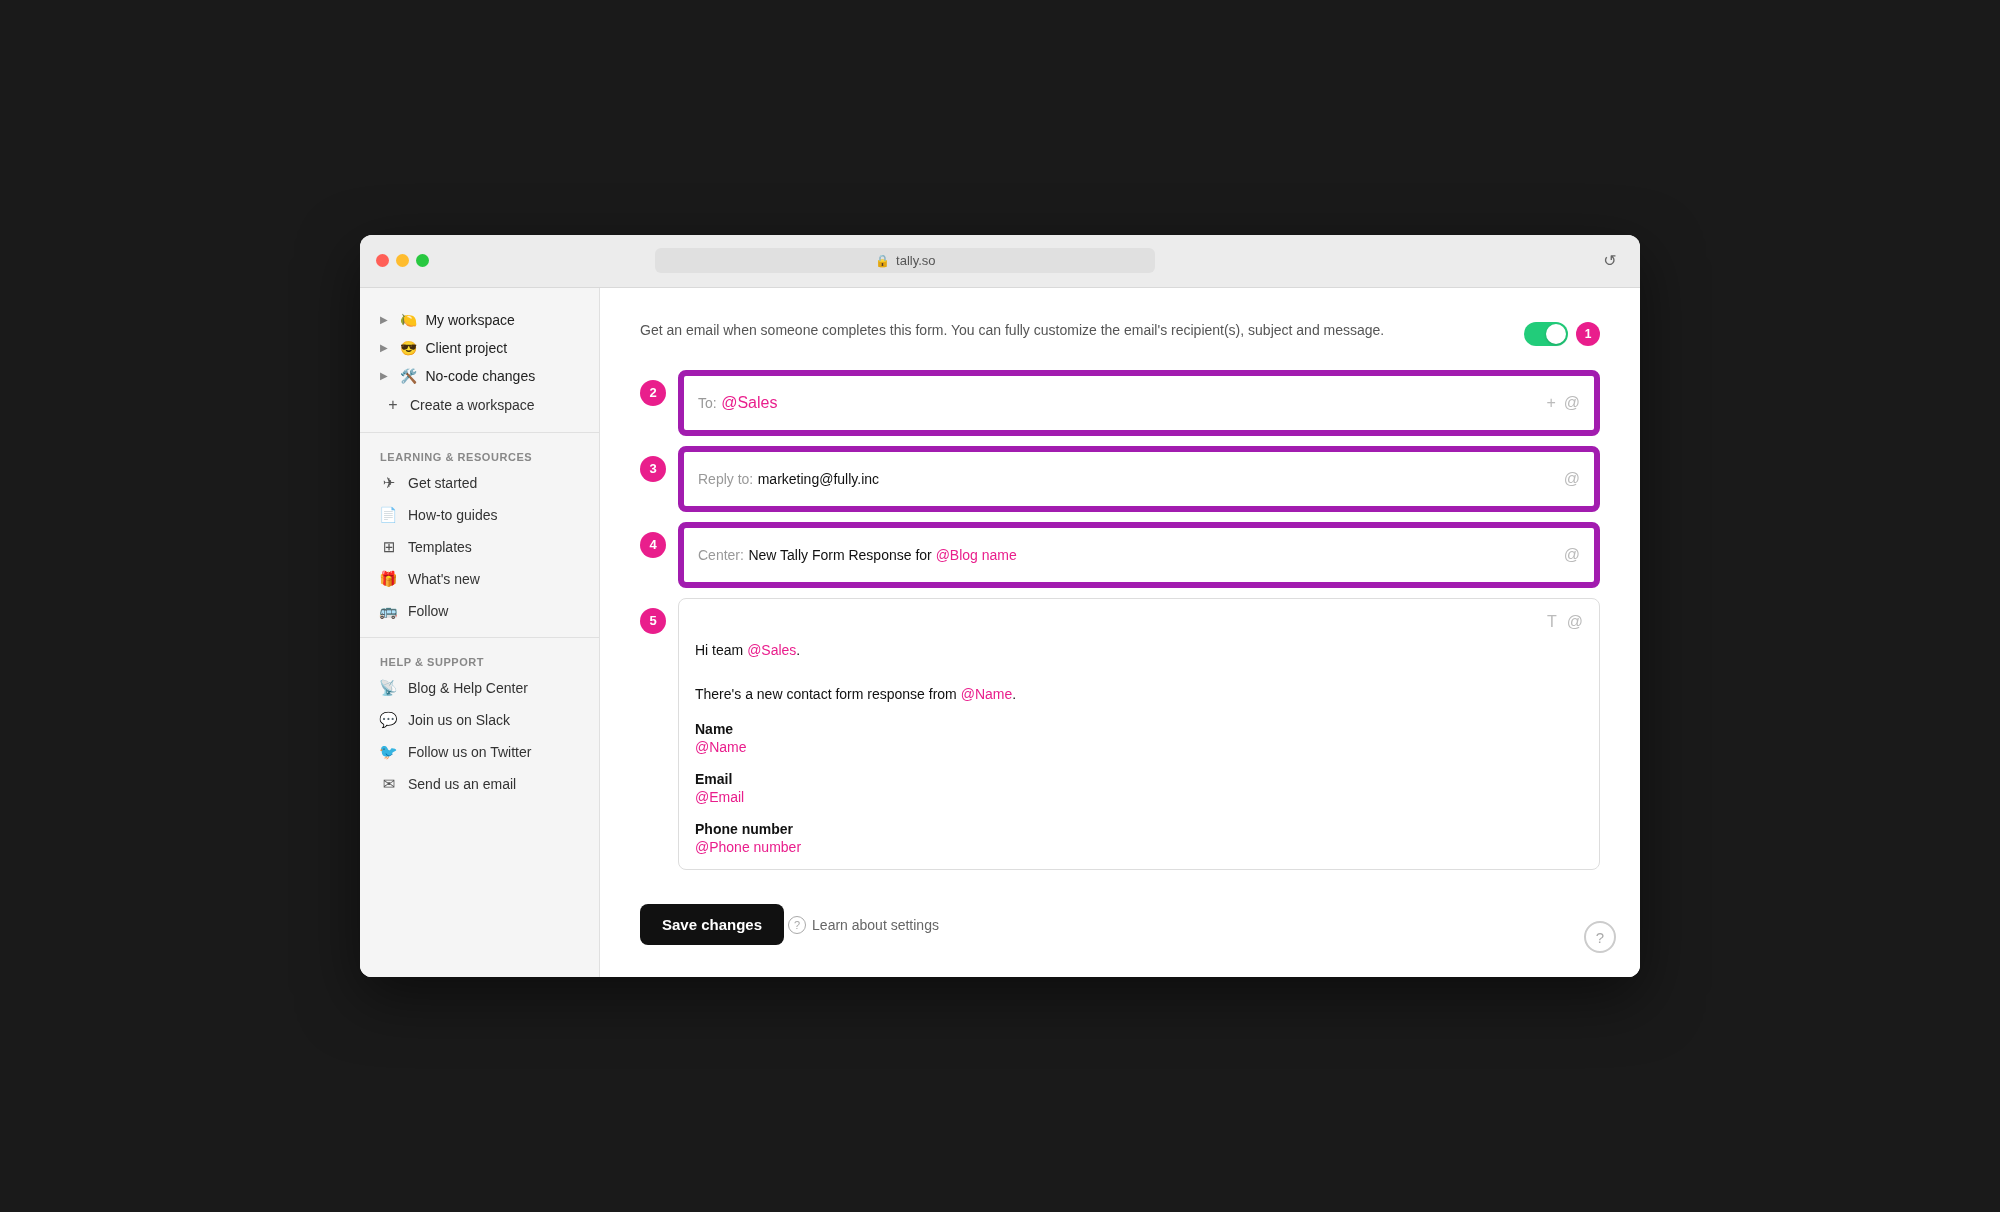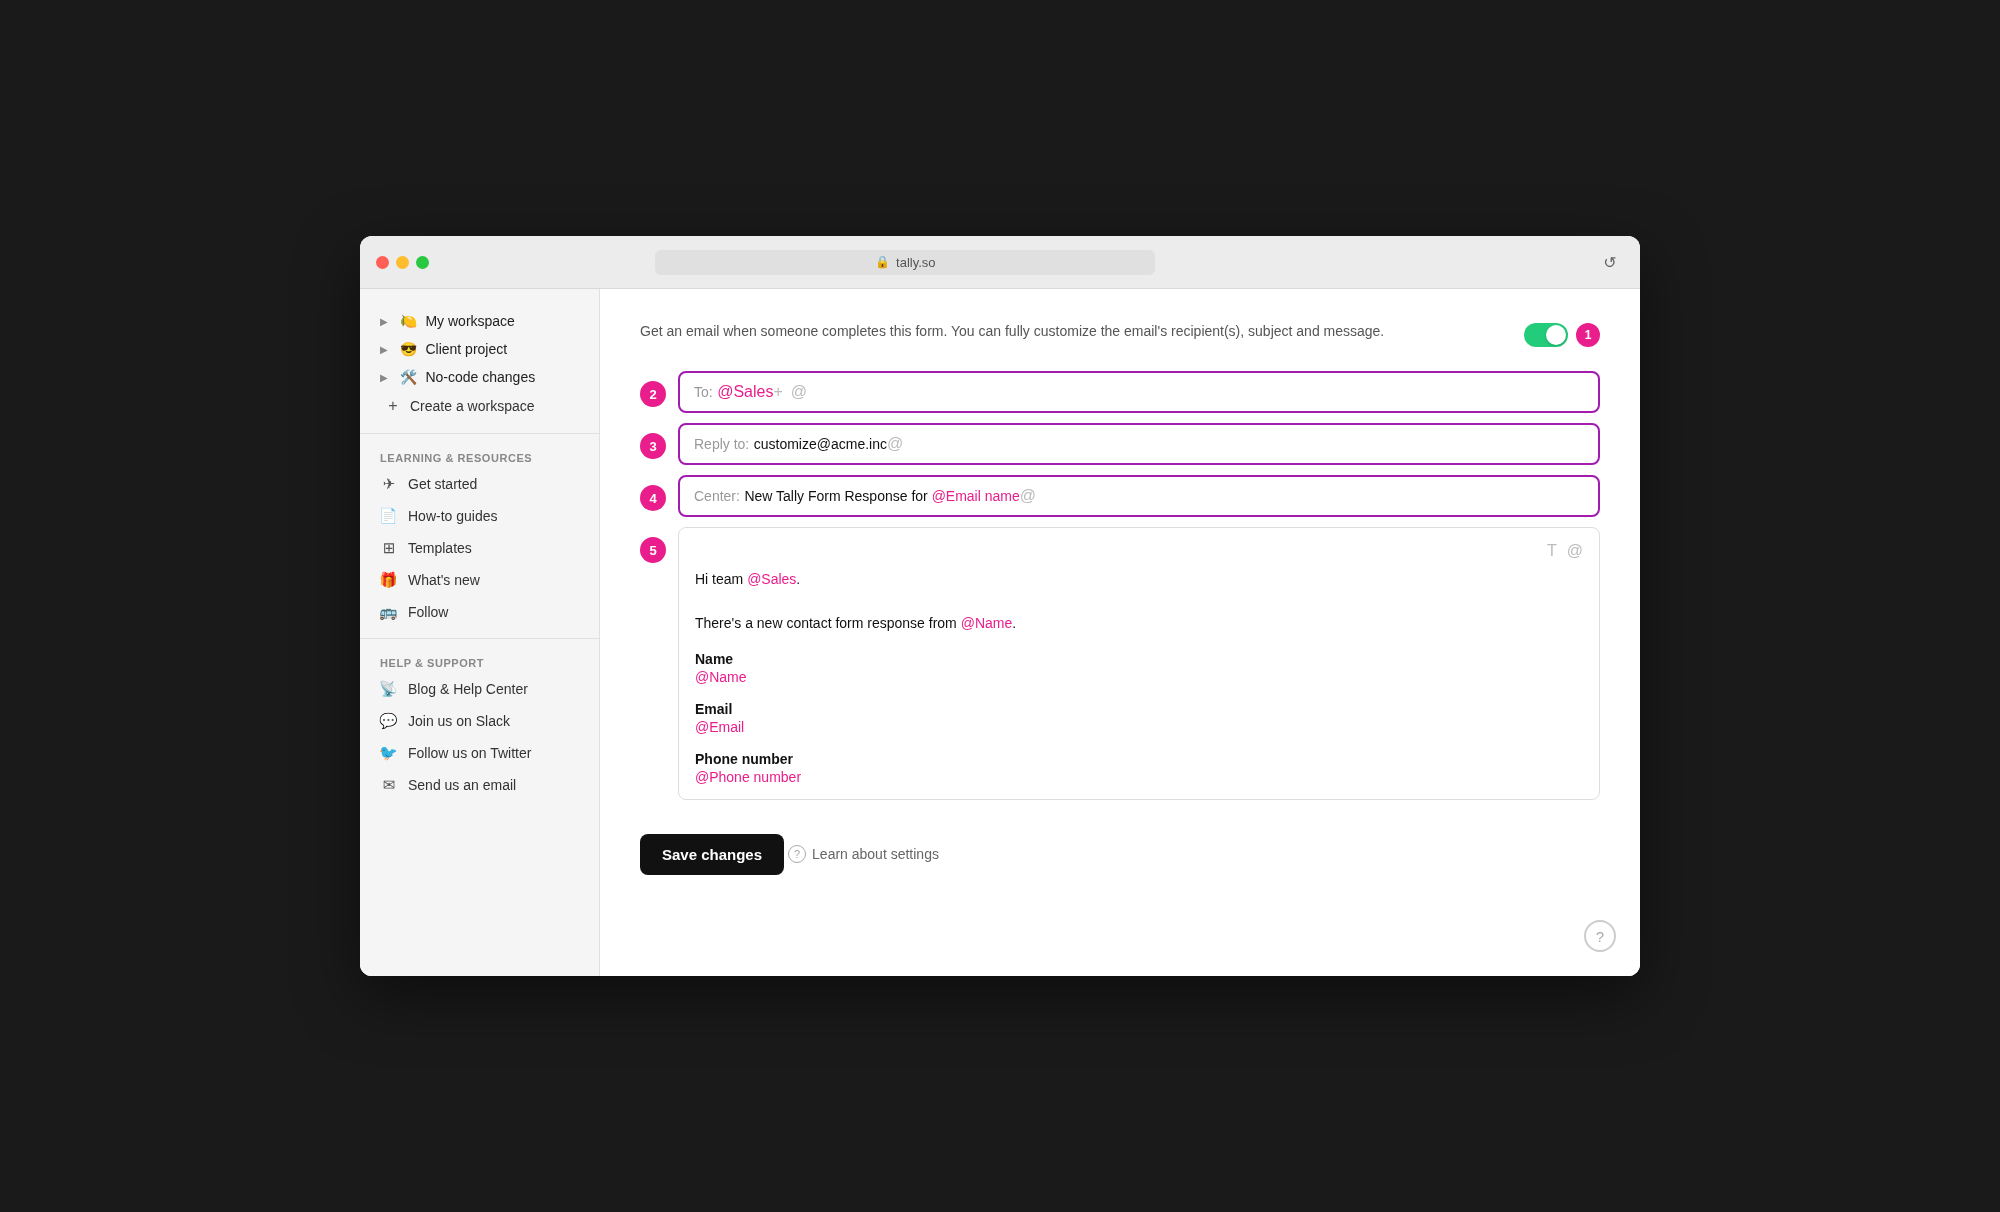--- a/index.html
+++ b/index.html
@@ -229,25 +229,26 @@
       display: flex;
       align-items: center;
       justify-content: center;
       font-size: 13px;
       font-weight: 700;
       flex-shrink: 0;
       margin-top: 10px;
     }
     .form-input-wrapper {
       flex: 1;
-      border: 2px solid #a21caf;
+      border: 6px solid #a21caf;
       border-radius: 8px;
-      padding: 10px 14px;
-      display: flex;
-      align-items: center;
+      padding: 18px 14px;
+      display: flex;
+      align-items: center;
+      justify-content: space-between;
       background: #fff;
     }
     .input-label {
       font-size: 14px;
       color: #999;
       font-weight: 400;
     }
     .input-value {
       font-size: 14px;
       color: #111;
@@ -475,35 +476,35 @@
           </div>
         </div>
       </div>
 
       <div class="form-row">
         <div class="step-badge">3</div>
         <div class="form-input-wrapper">
           <span>
             <span class="input-label">Reply to:</span>
             <span> </span>
-            <span class="input-value">customize@acme.inc</span>
+            <span class="input-value">marketing@fully.inc</span>
           </span>
           <div class="input-icons">
             <span>@</span>
           </div>
         </div>
       </div>
 
       <div class="form-row">
         <div class="step-badge">4</div>
         <div class="form-input-wrapper">
           <span>
             <span class="input-label">Center:</span>
             <span> </span>
-            <span class="input-value">New Tally Form Response for <span class="input-mention">@Email name</span></span>
+            <span class="input-value">New Tally Form Response for <span class="input-mention">@Blog name</span></span>
           </span>
           <div class="input-icons">
             <span>@</span>
           </div>
         </div>
       </div>
 
       <div class="form-row">
         <div class="step-badge">5</div>
         <div class="message-body">

